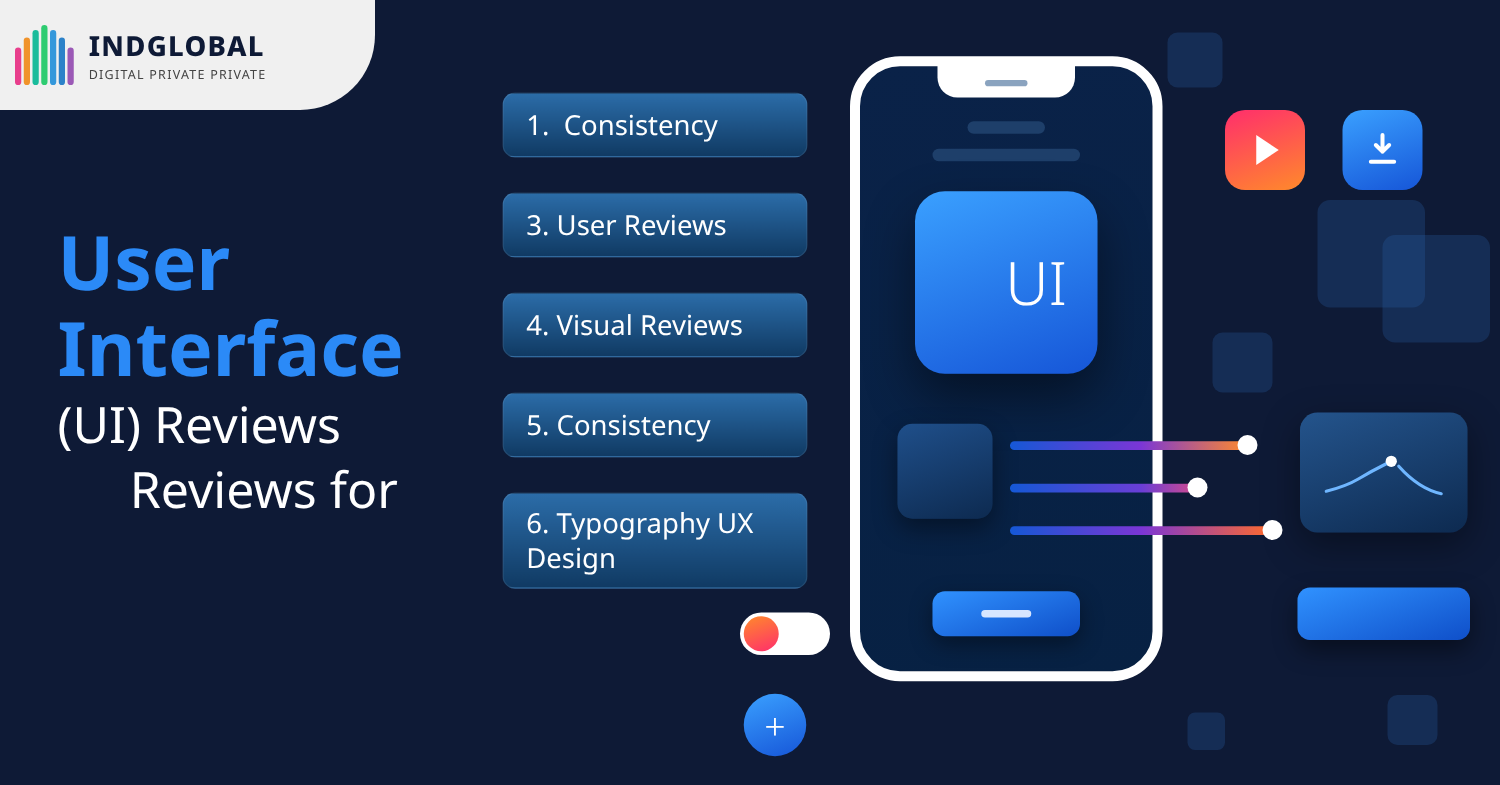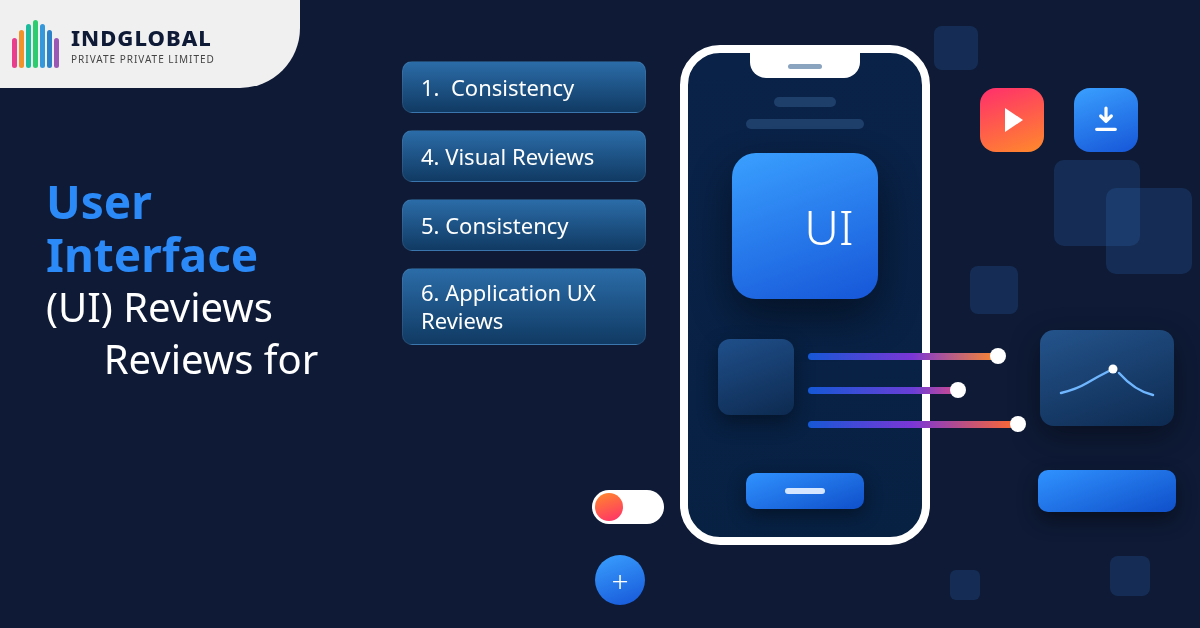--- a/index.html
+++ b/index.html
@@ -14,26 +14,26 @@
   .lm3{height:44px;background:#1abc9c;}
   .lm4{height:48px;background:#2ecc71;}
   .lm5{height:44px;background:#3498db;}
   .lm6{height:38px;background:#2c82c9;}
   .lm7{height:30px;background:#9b59b6;}
   .logo-text .brand{font-weight:800;font-size:22px;letter-spacing:1px;color:#0e1a36;}
   .logo-text .tag{font-size:10px;letter-spacing:1px;color:#444;}
   
   
   .headline{position:absolute;left:46px;top:175px;width:330px;}
-  .headline .l1{color:#2b8af7;font-size:46px;font-weight:700;line-height:1.15;}
+  .headline .l1{color:#2b8af7;font-size:60px;font-weight:700;line-height:1.15;}
   .headline .l2,.headline .l3,.headline .l4{color:#fff;font-size:40px;font-weight:400;line-height:1.3;}
   .headline .l3,.headline .l4{text-align:center;}
   
   
-  .pills{position:absolute;left:402px;top:61px;display:flex;flex-direction:column;gap:17px;}
+  .pills{position:absolute;left:402px;top:74px;display:flex;flex-direction:column;gap:28px;}
   .pill{background:linear-gradient(180deg,#2b6ca8 0%,#103a63 100%);color:#fff;font-size:22px;font-weight:400;padding:10px 18px;border-radius:10px;width:244px;border:1px solid rgba(255,255,255,.08);}
   .pill-lg{padding:10px 18px;line-height:1.25;}
   
   
   .sq{position:absolute;background:rgba(45,105,180,.25);border-radius:10px;}
   
   
   .phone{position:absolute;left:680px;top:45px;width:250px;height:500px;border:8px solid #fff;border-radius:40px;background:linear-gradient(170deg,#0a2248 0%,#072143 100%);}
   .notch{position:absolute;top:-1px;left:50%;transform:translateX(-50%);width:110px;height:26px;background:#fff;border-radius:0 0 16px 16px;}
   .notch::after{content:"";position:absolute;left:50%;top:12px;transform:translateX(-50%);width:34px;height:5px;background:#8aa3bf;border-radius:3px;}
@@ -86,42 +86,45 @@
     <span class="lm1"></span>
       <span class="lm2"></span>
       <span class="lm3"></span>
       <span class="lm4"></span>
       <span class="lm5"></span>
       <span class="lm6"></span>
       <span class="lm7"></span>
   </div>
   <div class="logo-text">
     <div class="brand">INDGLOBAL</div>
-    <div class="tag">PRIVATE PRIVATE LIMITED</div>
+    <div class="tag">DIGITAL PRIVATE PRIVATE</div>
   </div>
 </div>
 
 <div class="headline">
   <div class="l1">User Interface</div>
   <div class="l2">(UI) Reviews</div>
   <div class="l3">Reviews for</div>
 </div>
 
 <div class="pills">
   <div class="pill">
     <span>1.</span>&nbsp;&nbsp;<span>Consistency</span>
   </div>
   <div class="pill">
+    <span>3.</span>&nbsp;<span>User Reviews</span>
+  </div>
+  <div class="pill">
     <span>4.</span>&nbsp;<span>Visual Reviews</span>
   </div>
   <div class="pill">
     <span>5.</span>&nbsp;<span>Consistency</span>
   </div>
   <div class="pill pill-lg">
-    <span>6.</span>&nbsp;<span>Application UX Reviews</span>
+    <span>6.</span>&nbsp;<span>Typography UX Design</span>
   </div>
 </div>
 
 <div class="phone">
   <div class="notch"></div>
   <div class="ph-bar ph-bar1"></div>
   <div class="ph-bar ph-bar2"></div>
   <div class="ui-tile">
     <span>UI</span>
   </div>

